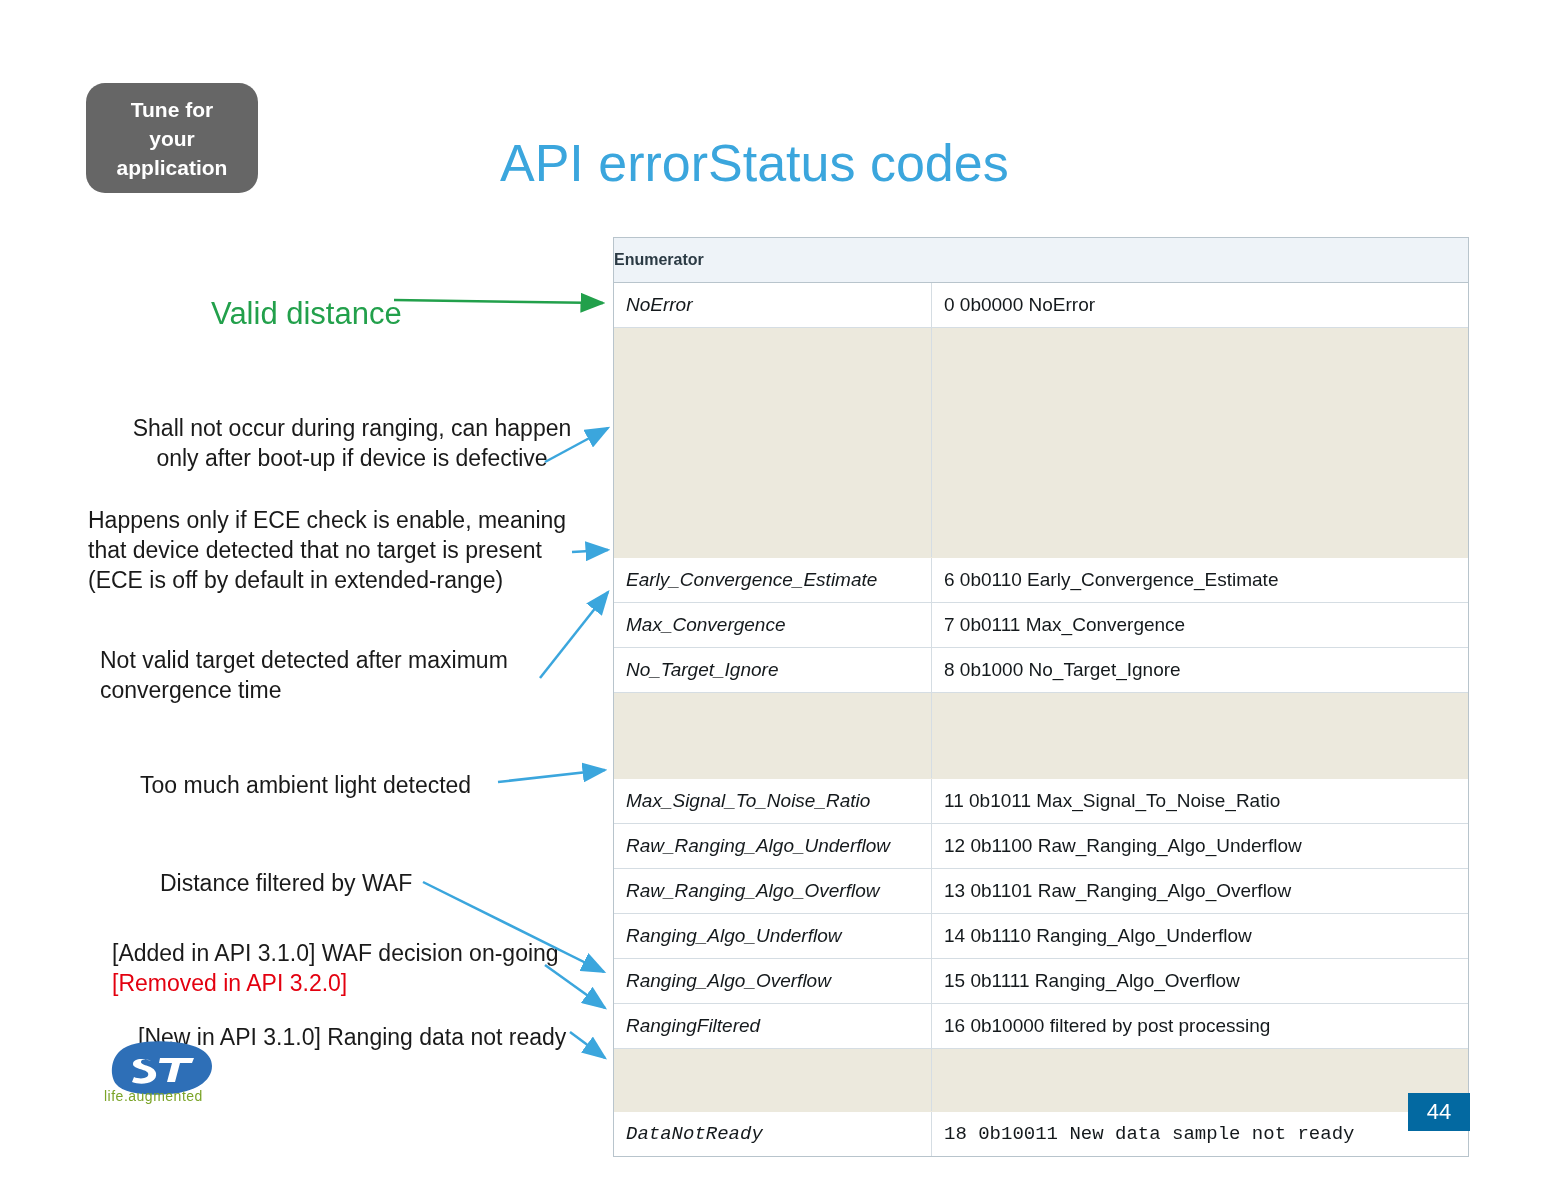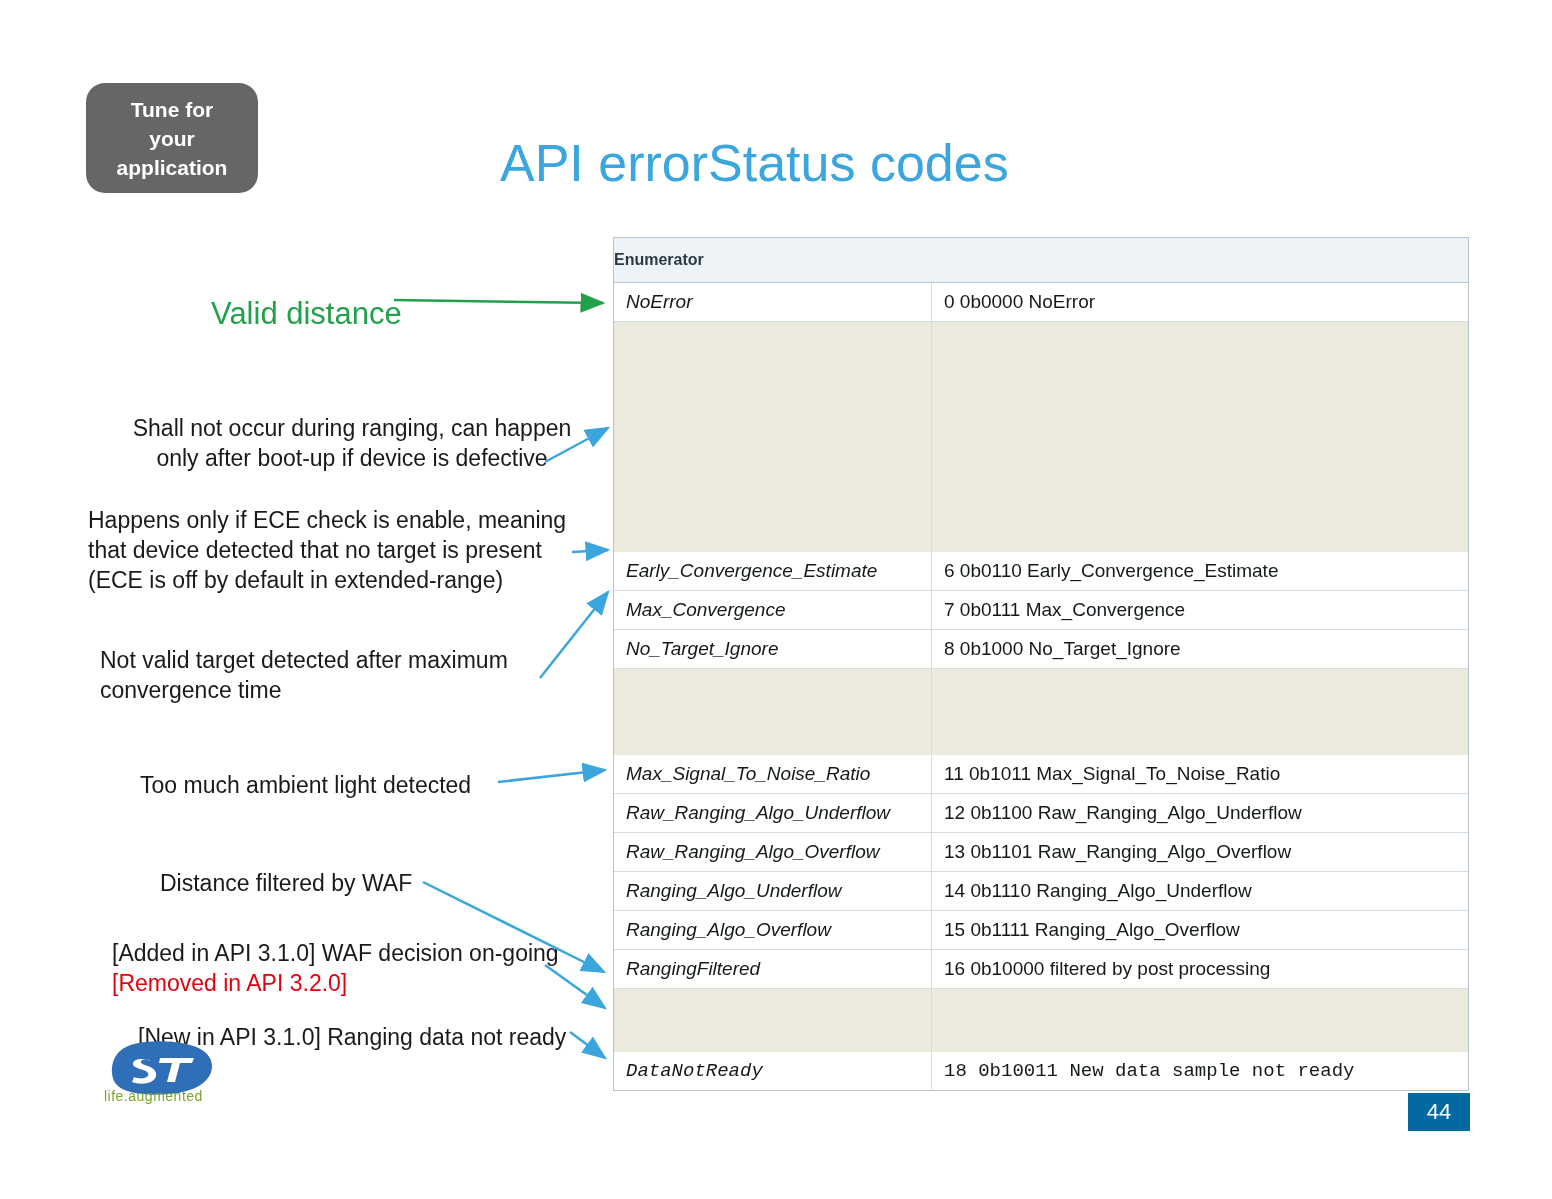--- a/index.html
+++ b/index.html
@@ -67,21 +67,21 @@
     font-size: 16px;
     font-weight: bold;
     color: #2b3a44;
   }
   table.enum-table {
     border-collapse: collapse;
     width: 100%;
     table-layout: fixed;
   }
   table.enum-table td {
-    height: 38px;
+    height: 44px;
     font-size: 19px;
     color: #14191c;
     border-bottom: 1px solid #d5dde3;
     padding: 0 0 0 12px;
     vertical-align: middle;
     overflow: hidden;
     white-space: nowrap;
   }
   table.enum-table td.c1 { width: 305px; font-style: italic; border-right: 1px solid #d5dde3;}
   table.enum-table td.c2 { width: auto; }

